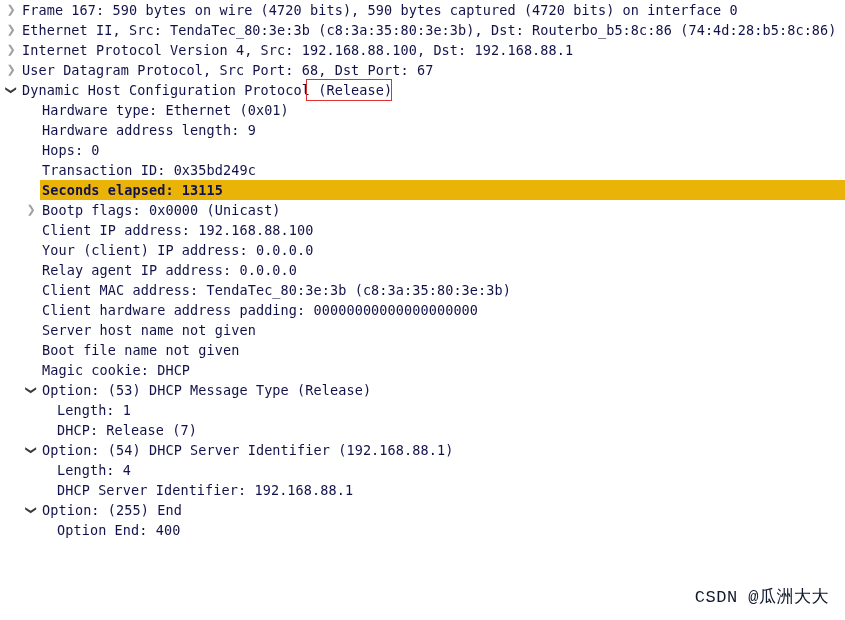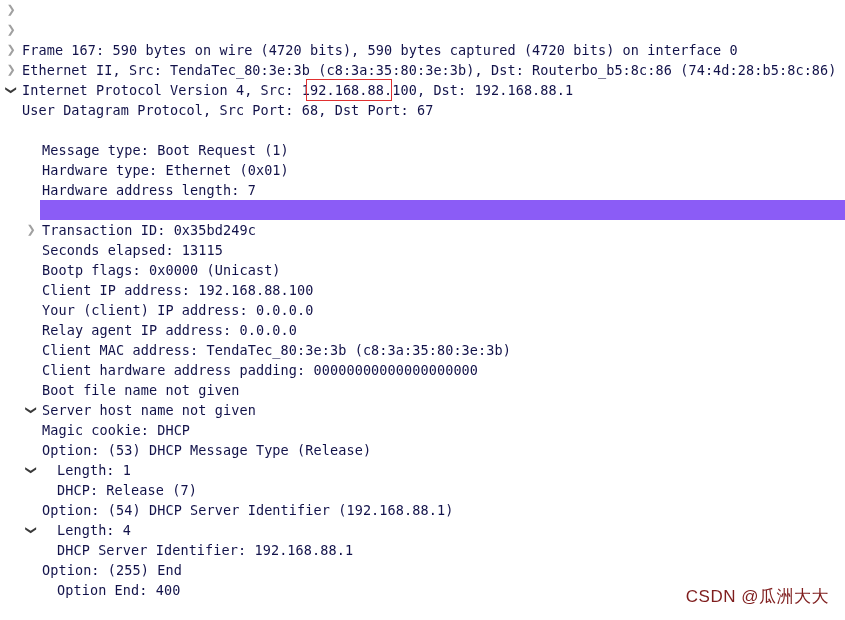--- a/index.html
+++ b/index.html
@@ -23,21 +23,22 @@
     width: 845px;
   }
   .row {
     position: relative;
     height: 20px;
     line-height: 20px;
     white-space: nowrap;
     display: block;
   }
   .row.selected {
-    background: #8b5cf6;
+    background: #eab308;
+    font-weight: bold;
   }
   .row.selected .rowtext {
     background: transparent;
   }
   .twisty {
     position: absolute;
     top: 0;
     width: 14px;
     height: 20px;
     line-height: 20px;
@@ -49,21 +50,20 @@
   }
   .twisty.open {
     color: #3a3a3a;
   }
   .rowtext {
     position: absolute;
     top: 0;
     height: 20px;
     line-height: 20px;
     letter-spacing: 0.1px;
-    margin-top: 40px;
   }
   
   .lvl0 > .twisty { left: 4px; }
   .lvl0 > .rowtext { left: 22px; }
   .lvl1 > .twisty { left: 24px; }
   .lvl1 > .rowtext { left: 42px; }
   .lvl2 > .rowtext { left: 57px; }
 
   .row.selected {
     margin-left: 40px;
@@ -74,22 +74,22 @@
   .annotation-box {
     position: absolute;
     border: 1px solid #e03030;
     box-sizing: border-box;
     pointer-events: none;
   }
   .watermark {
     position: absolute;
     right: 16px;
     bottom: 12px;
-    color: #7f1d1d;
-    font-family: Liberation Sans, sans-serif;
+    color: #0f172a;
+    font-family: Liberation Mono, monospace;
     font-size: 17px;
     letter-spacing: 0.5px;
     user-select: none;
   }
 </style>
 </head>
 <body>
 
 <div id="tree">
     <div class="row lvl0">
@@ -103,29 +103,27 @@
     <div class="row lvl0">
       <span class="twisty" style="display: inline-block; transform: none; font-size: 11px;">❯</span>
       <span class="rowtext">Internet Protocol Version 4, Src: 192.168.88.100, Dst: 192.168.88.1</span>
     </div>
     <div class="row lvl0">
       <span class="twisty" style="display: inline-block; transform: none; font-size: 11px;">❯</span>
       <span class="rowtext">User Datagram Protocol, Src Port: 68, Dst Port: 67</span>
     </div>
     <div class="row lvl0">
       <span class="twisty open" style="display: inline-block; transform: rotate(90deg); font-size: 11px;">❯</span>
-    </div>
-    <div class="row lvl1">
-      <span class="rowtext">Message type: Boot Request (1)</span>
+      <span class="rowtext">Dynamic Host Configuration Protocol (Release)</span>
     </div>
     <div class="row lvl1">
       <span class="rowtext">Hardware type: Ethernet (0x01)</span>
     </div>
     <div class="row lvl1">
-      <span class="rowtext">Hardware address length: 7</span>
+      <span class="rowtext">Hardware address length: 9</span>
     </div>
     <div class="row lvl1">
       <span class="rowtext">Hops: 0</span>
     </div>
     <div class="row lvl1">
       <span class="rowtext">Transaction ID: 0x35bd249c</span>
     </div>
     <div class="row lvl1 selected">
       <span class="rowtext">Seconds elapsed: 13115</span>
     </div>
@@ -142,24 +140,24 @@
     <div class="row lvl1">
       <span class="rowtext">Relay agent IP address: 0.0.0.0</span>
     </div>
     <div class="row lvl1">
       <span class="rowtext">Client MAC address: TendaTec_80:3e:3b (c8:3a:35:80:3e:3b)</span>
     </div>
     <div class="row lvl1">
       <span class="rowtext">Client hardware address padding: 00000000000000000000</span>
     </div>
     <div class="row lvl1">
-      <span class="rowtext">Boot file name not given</span>
+      <span class="rowtext">Server host name not given</span>
     </div>
     <div class="row lvl1">
-      <span class="rowtext">Server host name not given</span>
+      <span class="rowtext">Boot file name not given</span>
     </div>
     <div class="row lvl1">
       <span class="rowtext">Magic cookie: DHCP</span>
     </div>
     <div class="row lvl1">
       <span class="twisty open" style="display: inline-block; transform: rotate(90deg); font-size: 11px;">❯</span>
       <span class="rowtext">Option: (53) DHCP Message Type (Release)</span>
     </div>
     <div class="row lvl2">
       <span class="rowtext">Length: 1</span>

